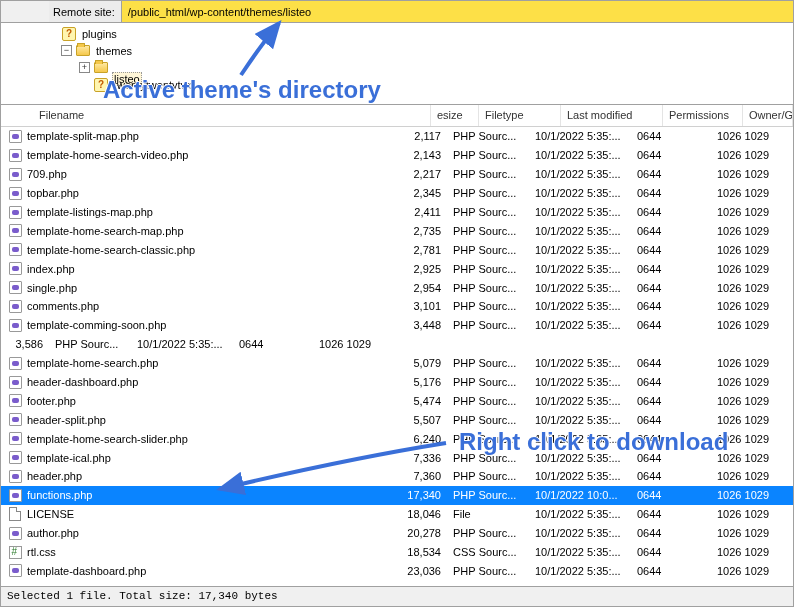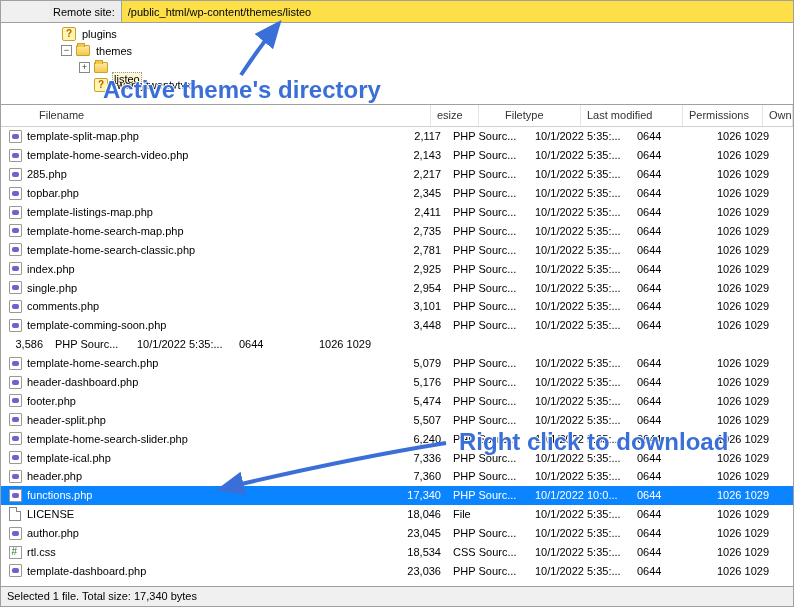--- a/index.html
+++ b/index.html
@@ -17,21 +17,21 @@
 .tree-label { padding: 0 2px; }
 .tree-label.sel { background: #fff6d7; border: 1px dotted #999; padding: 0 1px; margin-top: 22px; }
 .folder-icon { width: 14px; height: 11px; background: linear-gradient(#ffe9a2, #f5c84b); border: 1px solid #c9a227; border-radius: 1px; position: relative; }
 .folder-icon::before { content: ""; position: absolute; top: -3px; left: 0; width: 6px; height: 3px; background: #f5c84b; border: 1px solid #c9a227; border-bottom: none; border-radius: 1px 1px 0 0; }
 .q-icon { width: 14px; height: 14px; background: #fff6b0; border: 1px solid #c9a227; border-radius: 2px; display: inline-flex; align-items: center; justify-content: center; color: #c25a00; font-weight: bold; font-size: 10px; }
 
 .headers { display: flex; background: #fff; border-bottom: 1px solid #d0d0d0; height: 22px; }
 .headers .col { padding: 4px 6px; border-right: 1px solid #e4e4e4; color: #333; font-weight: 400; white-space: nowrap; overflow: hidden; }
 .col-name { width: 398px; margin-left: 32px; }
 .col-size { width: 48px; text-align: left; }
-.col-type { width: 82px; margin-left: 20px; }
+.col-type { width: 82px; }
 .col-mod  { width: 102px; }
 .col-perm { width: 80px; }
 .col-own  { flex: 1; }
 
 .file-list { height: 456px; overflow: hidden; background: #fff; }
 .file-row { display: flex; height: 18.9px; align-items: center; }
 .file-row.sel { background: #0a84ff; color: #fff; }
 .file-row .cell { padding: 0 6px; white-space: nowrap; overflow: hidden; text-overflow: ellipsis; }
 .file-row .c-name { width: 398px; display: flex; align-items: center; }
 .file-row .c-size { width: 48px; text-align: right; }
@@ -40,21 +40,21 @@
 .file-row .c-perm { width: 80px; }
 .file-row .c-own  { flex: 1; }
 .file-row .fic { width: 16px; height: 14px; display: inline-flex; align-items: center; justify-content: center; margin-right: 4px; flex-shrink: 0; }
 .php-icon { width: 13px; height: 13px; background: #fff; border: 1px solid #999; border-radius: 1px; position: relative; }
 .php-icon::after { content: ""; position: absolute; left: 2px; top: 3px; width: 7px; height: 5px; background: #7a5ccc; border-radius: 2px; }
 .doc-icon { width: 12px; height: 14px; background: #fff; border: 1px solid #888; position: relative; }
 .doc-icon::before { content: ""; position: absolute; right: -1px; top: -1px; width: 4px; height: 4px; background: #fff; border-left: 1px solid #888; border-bottom: 1px solid #888; }
 .css-icon { width: 13px; height: 13px; background: #fff; border: 1px solid #999; position: relative; }
 .css-icon::after { content: "#"; position: absolute; left: 2px; top: -1px; font-size: 10px; color: #2a7a2a; }
 
-.status-bar { position: absolute; bottom: 0; left: 0; right: 0; height: 20px; border-top: 1px solid #a0a0a0; background: #f0f0f0; padding: 3px 6px; }
+.status-bar { position: absolute; bottom: 0; left: 0; right: 0; height: 20px; border-top: 1px solid #a0a0a0; background: #f0f0f0; padding: 3px 6px; font-family: Liberation Mono, monospace; }
 
 .annot { position: absolute; color: #3a6fd8; font-weight: 700; font-size: 24px; text-shadow: 0 1px 0 #fff, 1px 0 0 #fff, -1px 0 0 #fff, 0 -1px 0 #fff; pointer-events: none; }
 .arrow { position: absolute; pointer-events: none; }
 </style>
 </head>
 <body>
 
 <div class="remote-bar">
   <div class="label">Remote site:</div>
   <input class="path" value="/public_html/wp-content/themes/listeo" style="">
@@ -127,21 +127,21 @@
       <div class="cell c-type">PHP Sourc...</div>
       <div class="cell c-mod">10/1/2022 5:35:...</div>
       <div class="cell c-perm">0644</div>
       <div class="cell c-own">1026 1029</div>
     </div>
     <div class="file-row">
       <div class="cell c-name">
         <span class="fic">
           <span class="php-icon"></span>
         </span>
-        <span>285.php</span>
+        <span>709.php</span>
       </div>
       <div class="cell c-size">2,217</div>
       <div class="cell c-type">PHP Sourc...</div>
       <div class="cell c-mod">10/1/2022 5:35:...</div>
       <div class="cell c-perm">0644</div>
       <div class="cell c-own">1026 1029</div>
     </div>
     <div class="file-row">
       <div class="cell c-name">
         <span class="fic">
@@ -370,21 +370,21 @@
       <div class="cell c-perm">0644</div>
       <div class="cell c-own">1026 1029</div>
     </div>
     <div class="file-row">
       <div class="cell c-name">
         <span class="fic">
           <span class="php-icon"></span>
         </span>
         <span>author.php</span>
       </div>
-      <div class="cell c-size">23,045</div>
+      <div class="cell c-size">20,278</div>
       <div class="cell c-type">PHP Sourc...</div>
       <div class="cell c-mod">10/1/2022 5:35:...</div>
       <div class="cell c-perm">0644</div>
       <div class="cell c-own">1026 1029</div>
     </div>
     <div class="file-row">
       <div class="cell c-name">
         <span class="fic">
           <span class="css-icon"></span>
         </span>

